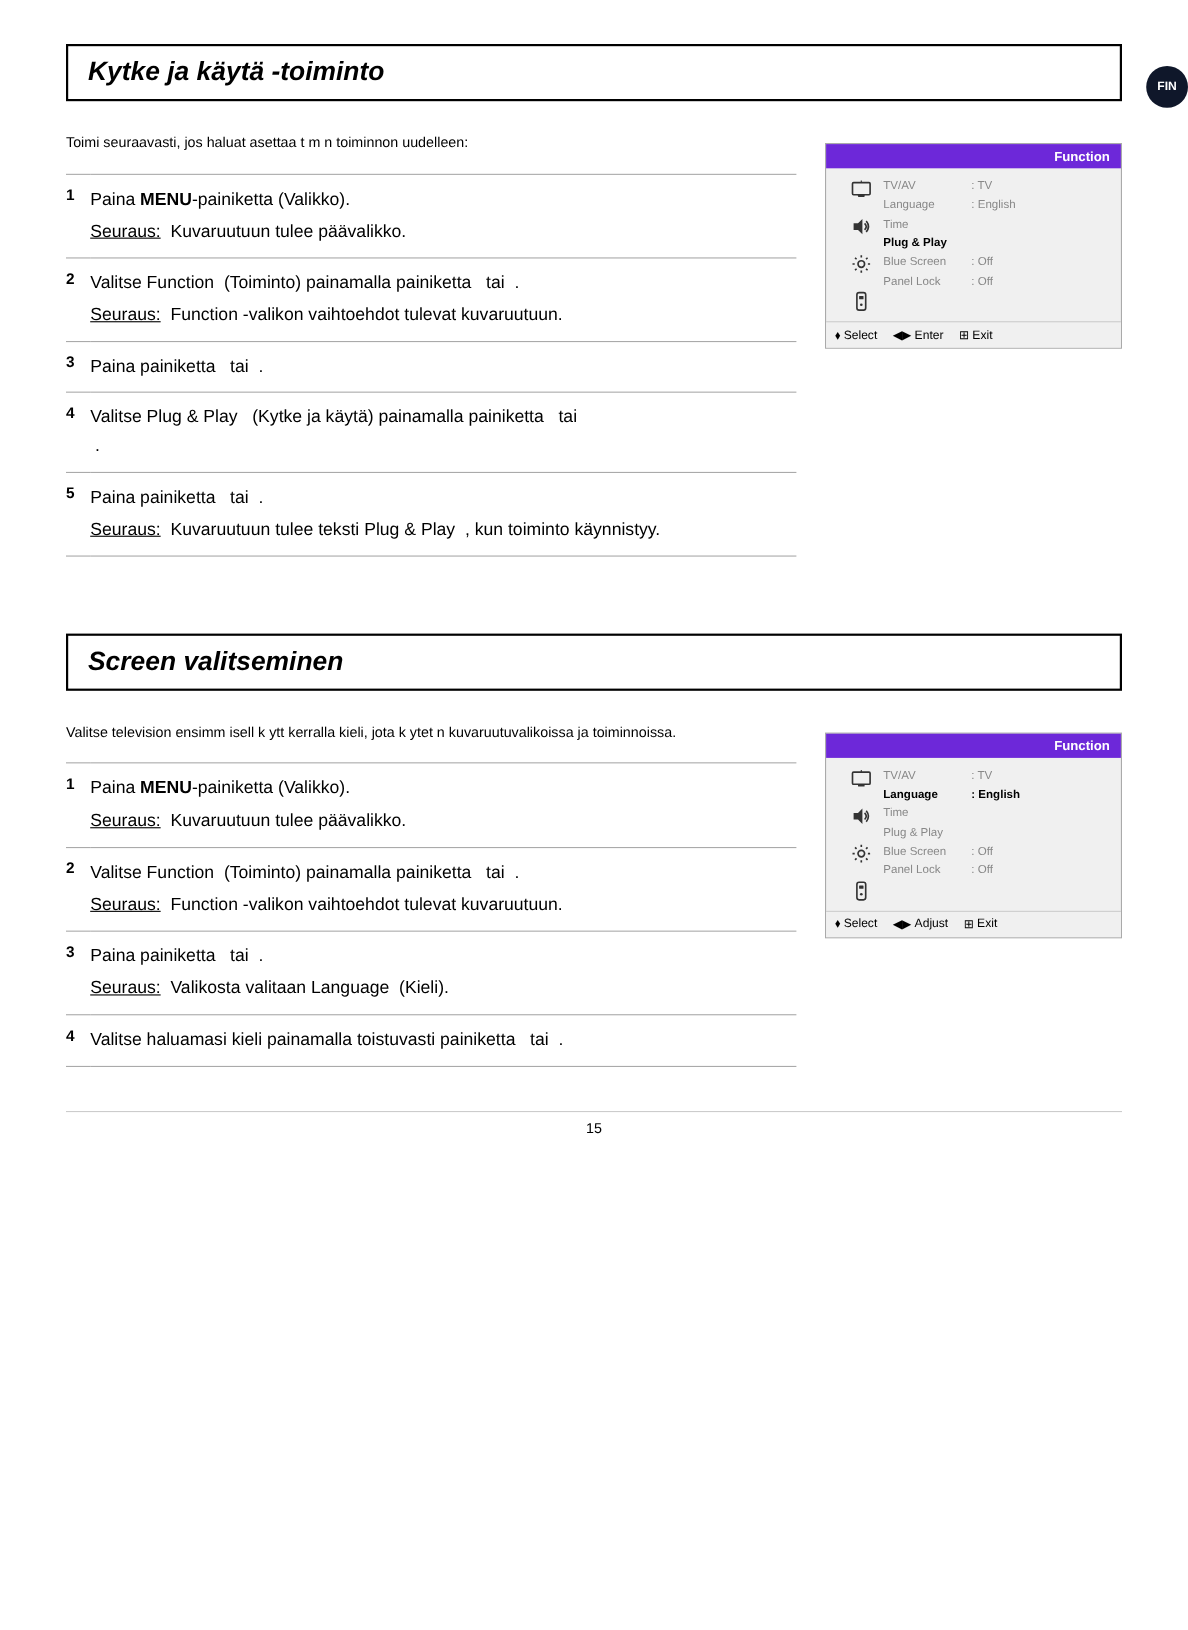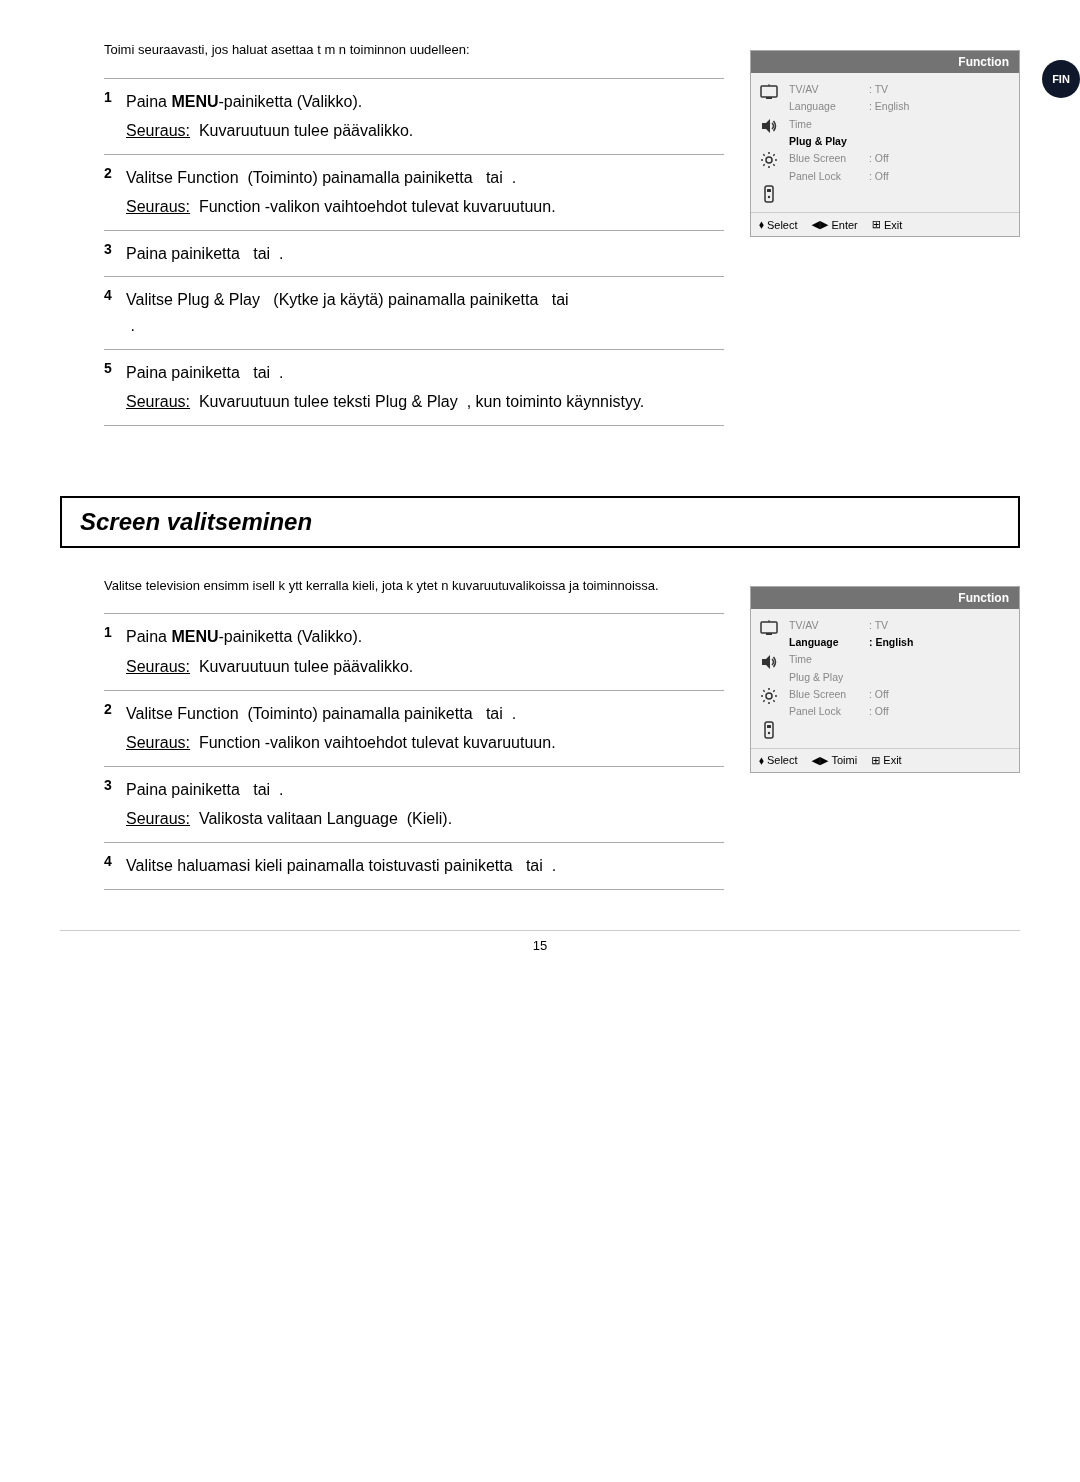--- a/index.html
+++ b/index.html
@@ -52,21 +52,20 @@
       font-size: 24px;
       font-weight: bold;
       font-style: italic;
     }
 
     
     .section-content {
       display: flex;
       gap: 26px;
       margin-bottom: 40px;
-      margin-left: 44px;
     }
     .section-left {
       flex: 1;
     }
     .section-right {
       width: 270px;
       flex-shrink: 0;
     }
 
     .intro-text {
@@ -113,30 +112,30 @@
     
     .tv-menu-panel {
       border: 1px solid #aaa;
       background: #f0f0f0;
       padding: 0;
       font-size: 11px;
       margin-top: 10px;
       min-width: 220px;
     }
     .tv-menu-header {
-      background: #737373;
+      background: #6d28d9;
       color: #fff;
       text-align: right;
       padding: 4px 10px;
       font-weight: bold;
       font-size: 12px;
     }
     .tv-menu-body {
       display: flex;
-      padding: 8px 8px;
+      padding: 8px 22px;
       gap: 6px;
     }
     .tv-menu-footer {
       border-top: 1px solid #ccc;
       padding: 5px 8px;
       display: flex;
       gap: 14px;
       font-size: 11px;
       background: #f0f0f0;
     }
@@ -205,20 +204,23 @@
 </head>
 <body>
 
 <div class="page-container">
 
   <div class="fin-badge">
     <span>FIN</span>
   </div>
 
   <div>
+    <div class="section-title-box">
+      <h1>Kytke ja käytä -toiminto</h1>
+    </div>
 
     <div class="section-content">
       <div class="section-left">
         <p class="intro-text">Toimi seuraavasti, jos haluat asettaa t m n toiminnon uudelleen:</p>
 
         <table class="steps-table">
 
           <tbody>
               <tr>
             <td class="step-num">1</td>
@@ -443,21 +445,21 @@
                 <span class="tv-data-value gray">: Off</span>
               </div>
               <div class="tv-data-row">
                 <span class="tv-data-label gray">Panel Lock</span>
                 <span class="tv-data-value gray">: Off</span>
               </div>
             </div>
           </div>
           <div class="tv-menu-footer">
             <span>⬧ <span>Select</span></span>
-            <span>◀▶ <span>Toimi</span></span>
+            <span>◀▶ <span>Adjust</span></span>
             <span>⊞ <span>Exit</span></span>
           </div>
         </div>
       </div>
     </div>
   </div>
 
   <div class="page-number">
     <span>15</span>
   </div>

